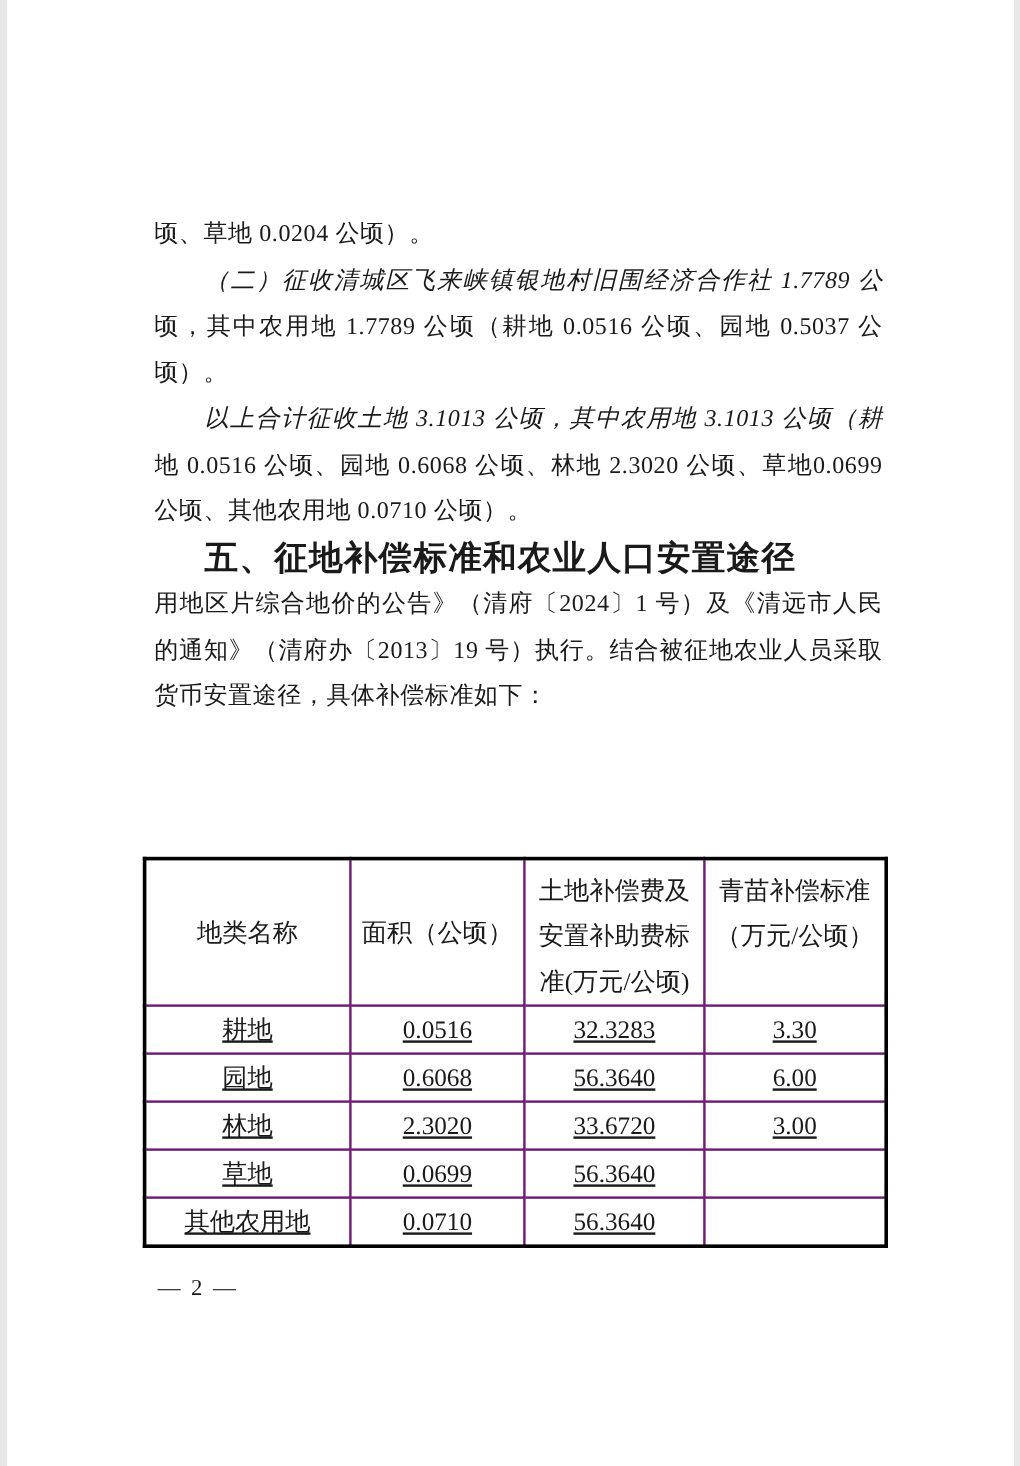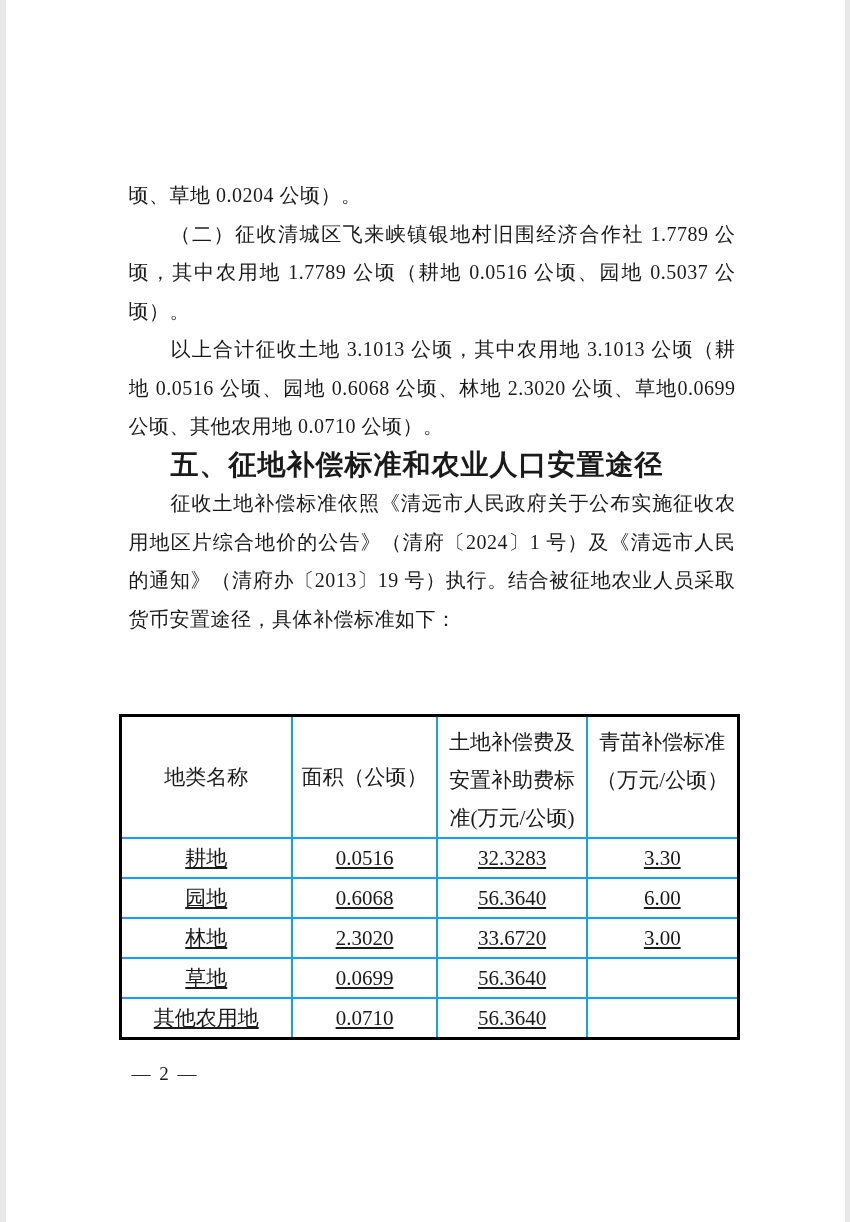--- a/index.html
+++ b/index.html
@@ -35,38 +35,39 @@
   .doc-line.justify {
     text-align: justify;
     text-align-last: justify;
     text-justify: inter-character;
   }
   .doc-line.indent {
     padding-left: 42px;
   }
   .doc-line.indent.justify {
     width: 565px;
+    font-style: italic;
   }
   .doc-line.bold {
     font-family: "Liberation Sans", "DejaVu Sans", sans-serif;
     font-weight: 700;
     font-size: 28px;
     letter-spacing: 1px;
   }
   table.comp-table {
     position: absolute;
     left: 113px;
     top: 714px;
     width: 618px;
     border-collapse: collapse;
     table-layout: fixed;
     border: 3px solid #000000;
   }
   .comp-table th, .comp-table td {
-    border: 2px solid #0ea5e9;
+    border: 2px solid #701a75;
     padding: 0 4px;
     font-weight: normal;
     font-size: 21px;
     text-align: center;
     overflow: hidden;
   }
   .comp-table thead tr { height: 114px; }
   .comp-table tbody tr { height: 40px; }
   .comp-table th { vertical-align: middle; }
   .comp-table th.top-align { vertical-align: top; padding-top: 6px; }
@@ -94,21 +95,20 @@
 
   <div class="doc-lines">
       <div class="doc-line">顷、草地 0.0204 公顷）。</div>
       <div class="doc-line indent justify">（二）征收清城区飞来峡镇银地村旧围经济合作社 1.7789 公</div>
       <div class="doc-line justify">顷，其中农用地 1.7789 公顷（耕地 0.0516 公顷、园地 0.5037 公</div>
       <div class="doc-line">顷）。</div>
       <div class="doc-line indent justify">以上合计征收土地 3.1013 公顷，其中农用地 3.1013 公顷（耕</div>
       <div class="doc-line justify">地 0.0516 公顷、园地 0.6068 公顷、林地 2.3020 公顷、草地0.0699</div>
       <div class="doc-line">公顷、其他农用地 0.0710 公顷）。</div>
       <div class="doc-line indent bold">五、征地补偿标准和农业人口安置途径</div>
-      <div class="doc-line indent justify">征收土地补偿标准依照《清远市人民政府关于公布实施征收农</div>
       <div class="doc-line justify">用地区片综合地价的公告》（清府〔2024〕1 号）及《清远市人民</div>
       <div class="doc-line justify">的通知》（清府办〔2013〕19 号）执行。结合被征地农业人员采取</div>
       <div class="doc-line">货币安置途径，具体补偿标准如下：</div>
     </div>
 
   <table class="comp-table">
     <colgroup>
         <col style="width: 172px;">
         <col style="width: 145px;">
         <col style="width: 150px;">

